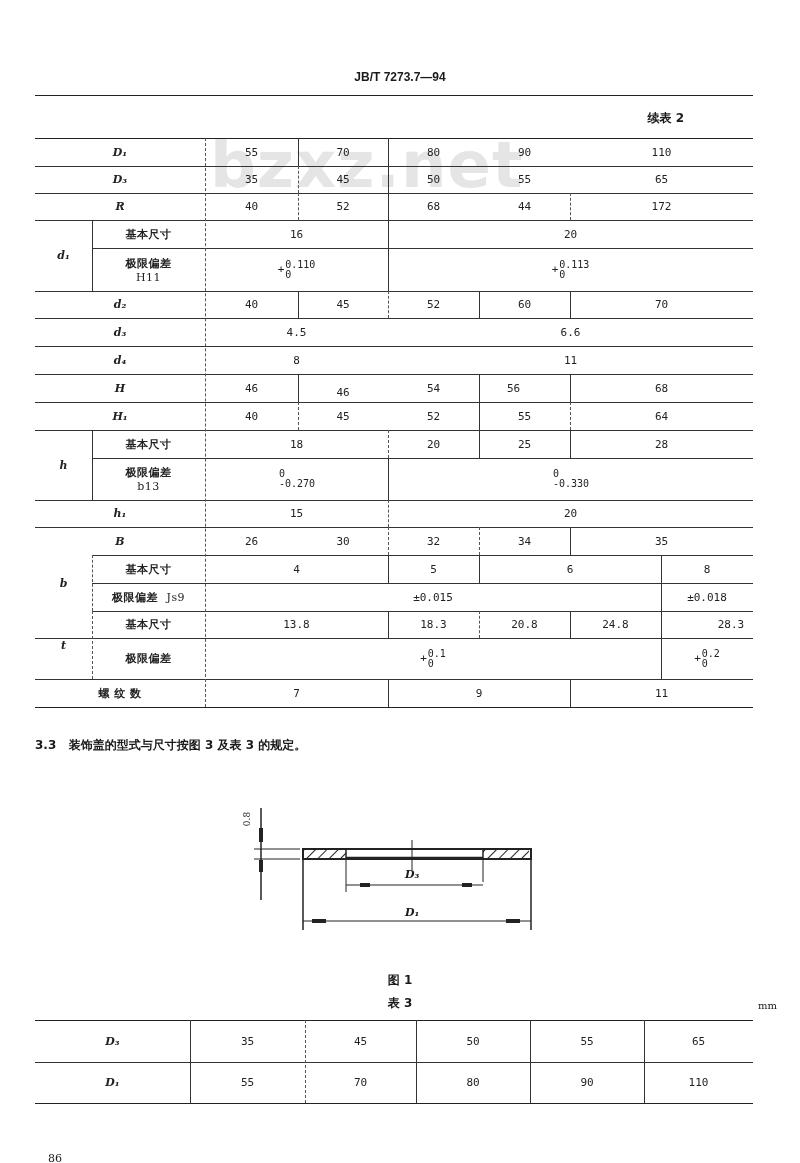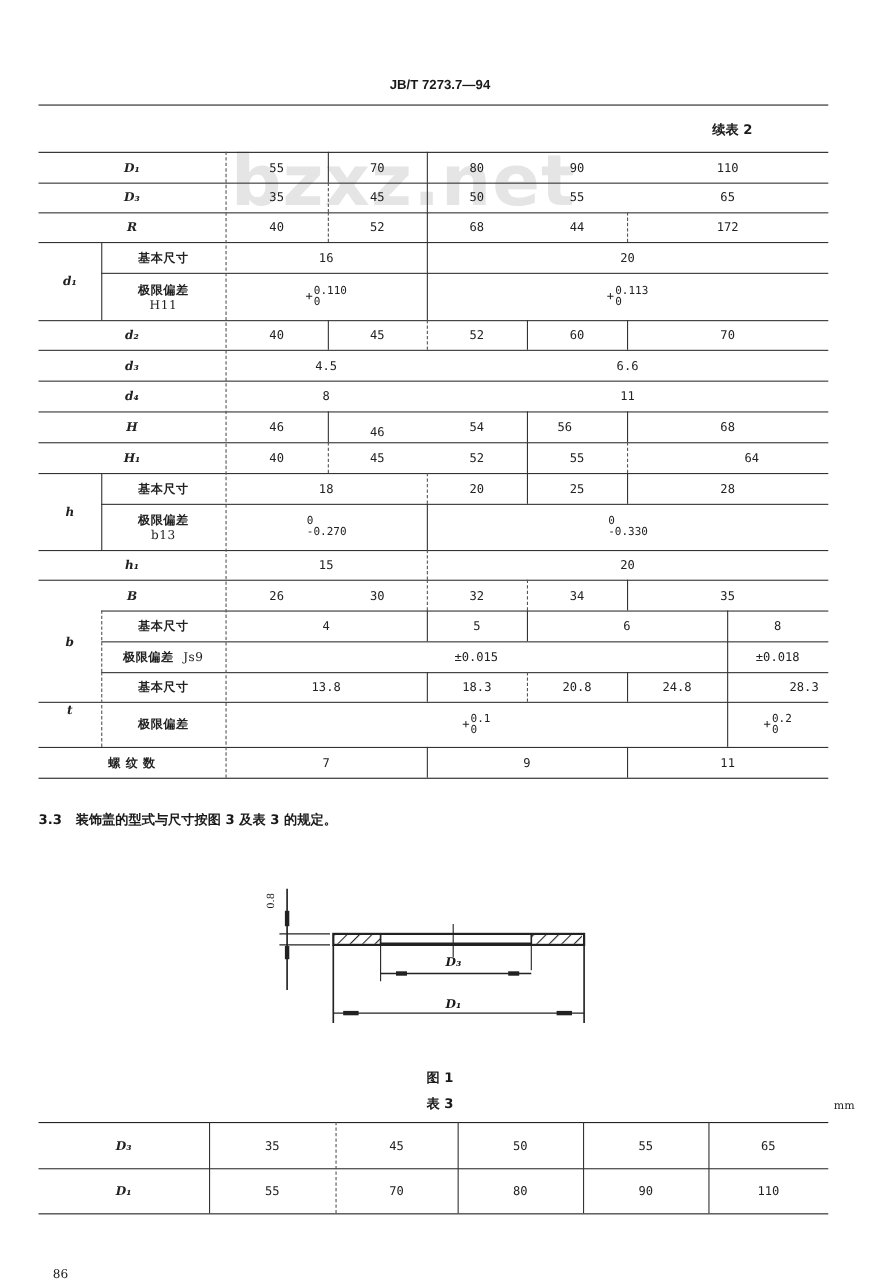--- a/index.html
+++ b/index.html
@@ -148,21 +148,21 @@
   <div class="cell" style="left:570px; width:183px; top:374px; height:28px;">68</div>
 
   <div class="cell lbl" style="left:35px; width:170px; top:402px; height:28px;">H₁</div>
   <div class="vline dash" style="left:298px; top:402px; height:28px;"></div>
   <div class="vline" style="left:479px; top:402px; height:28px;"></div>
   <div class="vline dash" style="left:570px; top:402px; height:28px;"></div>
   <div class="cell" style="left:205px; width:93px; top:402px; height:28px;">40</div>
   <div class="cell" style="left:298px; width:90px; top:402px; height:28px;">45</div>
   <div class="cell" style="left:388px; width:91px; top:402px; height:28px;">52</div>
   <div class="cell" style="left:479px; width:91px; top:402px; height:28px;">55</div>
-  <div class="cell" style="left:592px; width:183px; top:402px; height:28px;">64</div>
+  <div class="cell" style="left:570px; width:183px; top:402px; height:28px;">64</div>
 
   <div class="cell lbl" style="left:35px; width:57px; top:430px; height:70px;">h</div>
   <div class="cell cn" style="left:92px; width:113px; top:430px; height:28px;">基本尺寸</div>
   <div class="cell cn" style="left:92px; width:113px; top:458px; height:42px; flex-direction:column;">
     <span>极限偏差</span>
     <span style="font-weight:normal; font-family:'DejaVu Serif',serif;">b13</span>
   </div>
   <div class="vline dash" style="left:388px; top:430px; height:28px;"></div>
   <div class="vline" style="left:479px; top:430px; height:28px;"></div>
   <div class="vline" style="left:570px; top:430px; height:28px;"></div>

